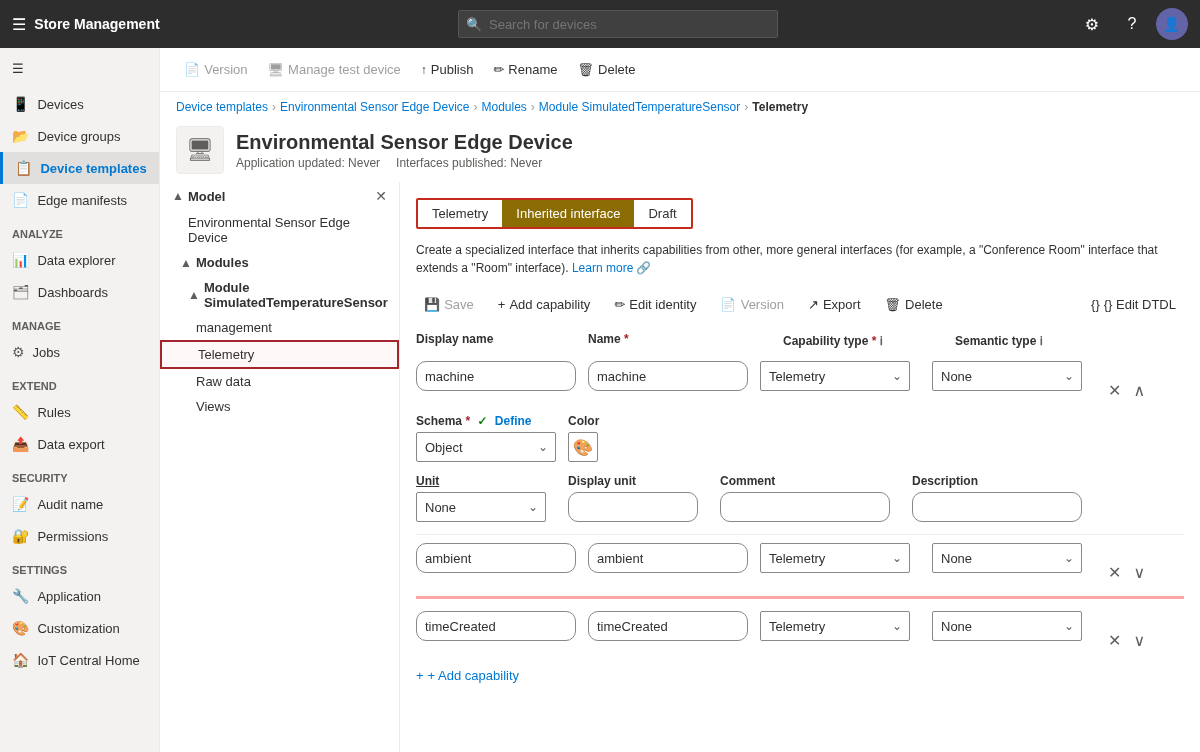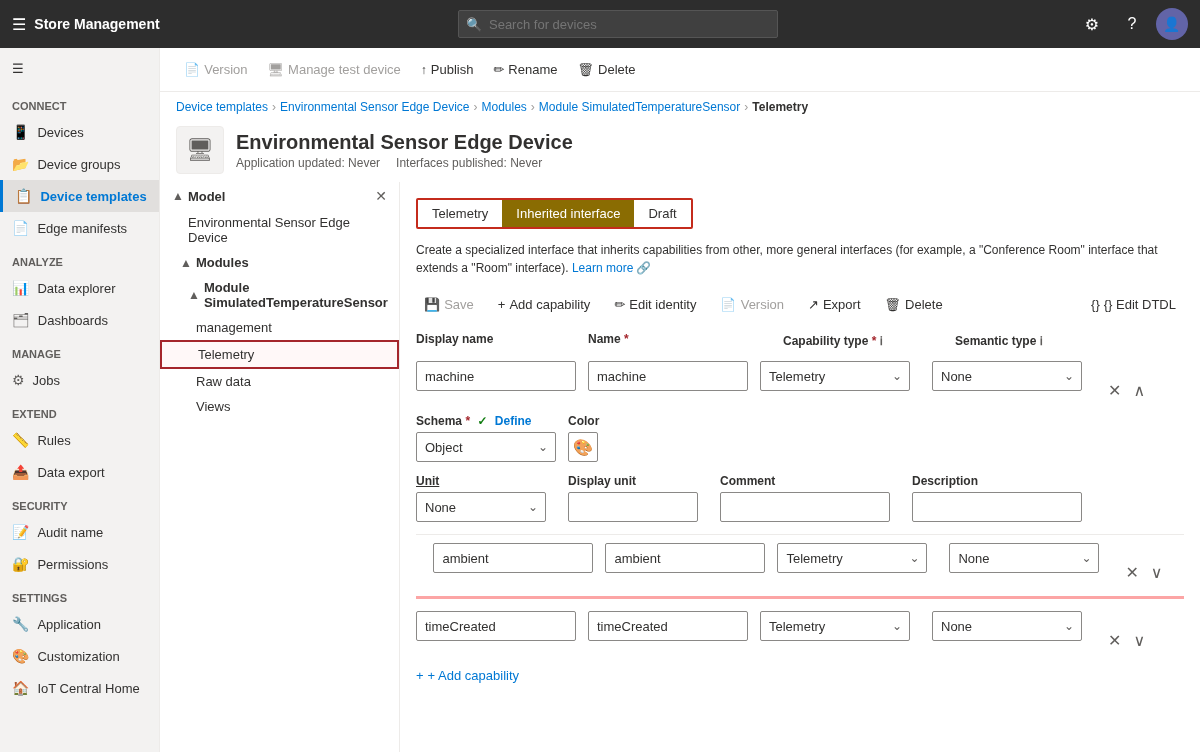--- a/index.html
+++ b/index.html
@@ -322,21 +322,21 @@
     }
     .form-label {
       font-size: 12px;
       font-weight: 600;
       color: #323130;
     }
     .form-label .required { color: #a4262c; }
     .form-input {
       height: 30px;
       border: 1px solid #8a8886;
-      border-radius: 2px;
+      border-radius: 10px;
       padding: 0 8px;
       font-size: 13px;
       color: #323130;
       background: #fff;
     }
     .select-wrapper {
       position: relative;
       display: inline-block;
     }
     .select-wrapper select {
@@ -439,21 +439,20 @@
   </div>
 </div>
 
 <div class="main-layout">
 
   <div class="sidebar">
     <div class="sidebar-hamburger">
       <span>☰</span>
     </div>
 
-    <div class="sidebar-section-label">Connect</div>
     <div class="sidebar-item">
       <span class="sidebar-icon">📱</span>
       <span>Devices</span>
     </div>
     <div class="sidebar-item">
       <span class="sidebar-icon">📂</span>
       <span>Device groups</span>
     </div>
     <div class="sidebar-item active">
       <span class="sidebar-icon">📋</span>
@@ -752,21 +751,21 @@
             <div class="form-label">Comment</div>
             <input class="form-input" style="width: 170px;" type="text" value="">
           </div>
           <div class="form-group" style="width:180px;">
             <div class="form-label">Description</div>
             <input class="form-input" style="width: 170px;" type="text" value="">
           </div>
         </div>
 
         
-        <div class="form-row" style="margin-top:8px;border-top:1px solid #edebe9;padding-top:8px;justify-content:center;">
+        <div class="form-row" style="margin-top:8px;border-top:1px solid #edebe9;padding-top:8px;">
           <div class="form-group" style="width:160px;">
             <input class="form-input" type="text" value="ambient" style="">
           </div>
           <div class="form-group" style="width:160px;">
             <input class="form-input" type="text" value="ambient" style="">
           </div>
           <div class="form-group" style="width:160px;">
             <div class="select-wrapper" style="width:150px;">
               <select>
                 <option>Telemetry</option>

